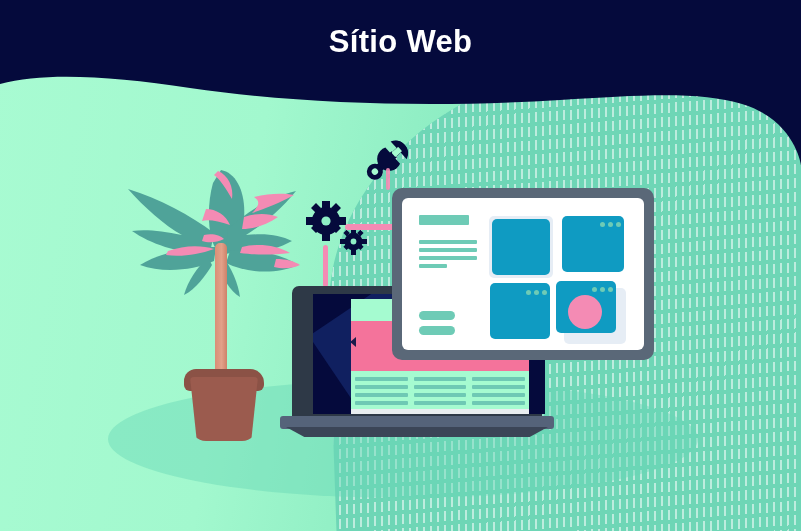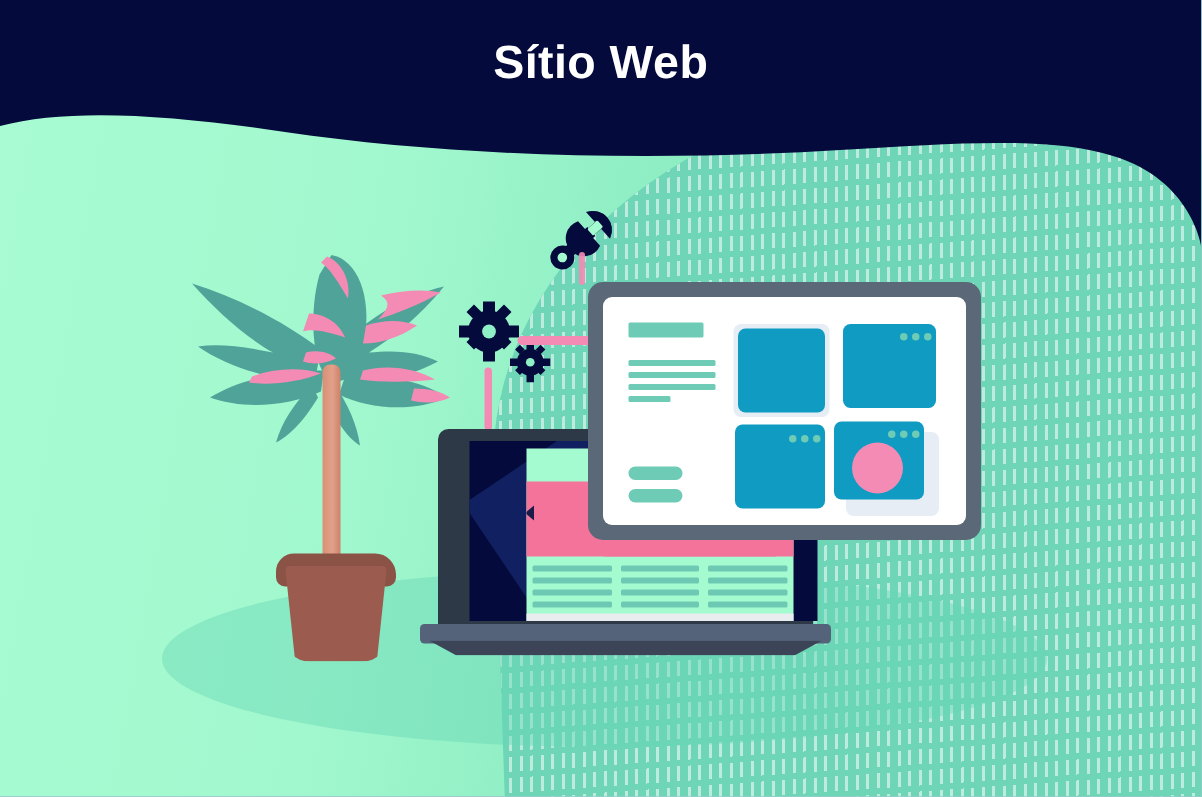--- a/index.html
+++ b/index.html
@@ -1,21 +1,21 @@
 <!DOCTYPE html>
 <html><head>
 <meta charset="utf-8">
 <style>
   html,body{margin:0;padding:0;}
   body{
     width:801px;height:531px;overflow:hidden;
     font-family:"Liberation Sans",sans-serif;
     background:#A5FBD0;
   }
-  #stage{position:relative;width:801px;height:531px;overflow:hidden;background:#d946ef;}
+  #stage{position:relative;width:801px;height:531px;overflow:hidden;background:#3b82f6;}
 
   
   .bg-base{position:absolute;inset:0;background:#A5FBD0;}
   .bg-grad{position:absolute;inset:0;
      background:linear-gradient(100deg,#A8FBD2 0%,#A2F8CE 32%,#84E8BE 62%,#69D8B4 100%);}
   .bg-teal-blob{position:absolute;left:330px;top:60px;width:620px;height:560px;
      background:#6ED6B6;
      border-radius:320px 340px 0 0 / 260px 300px 0 0;
      transform:rotate(-2deg);}
   .bg-stripes{position:absolute;left:330px;top:60px;width:620px;height:560px;

